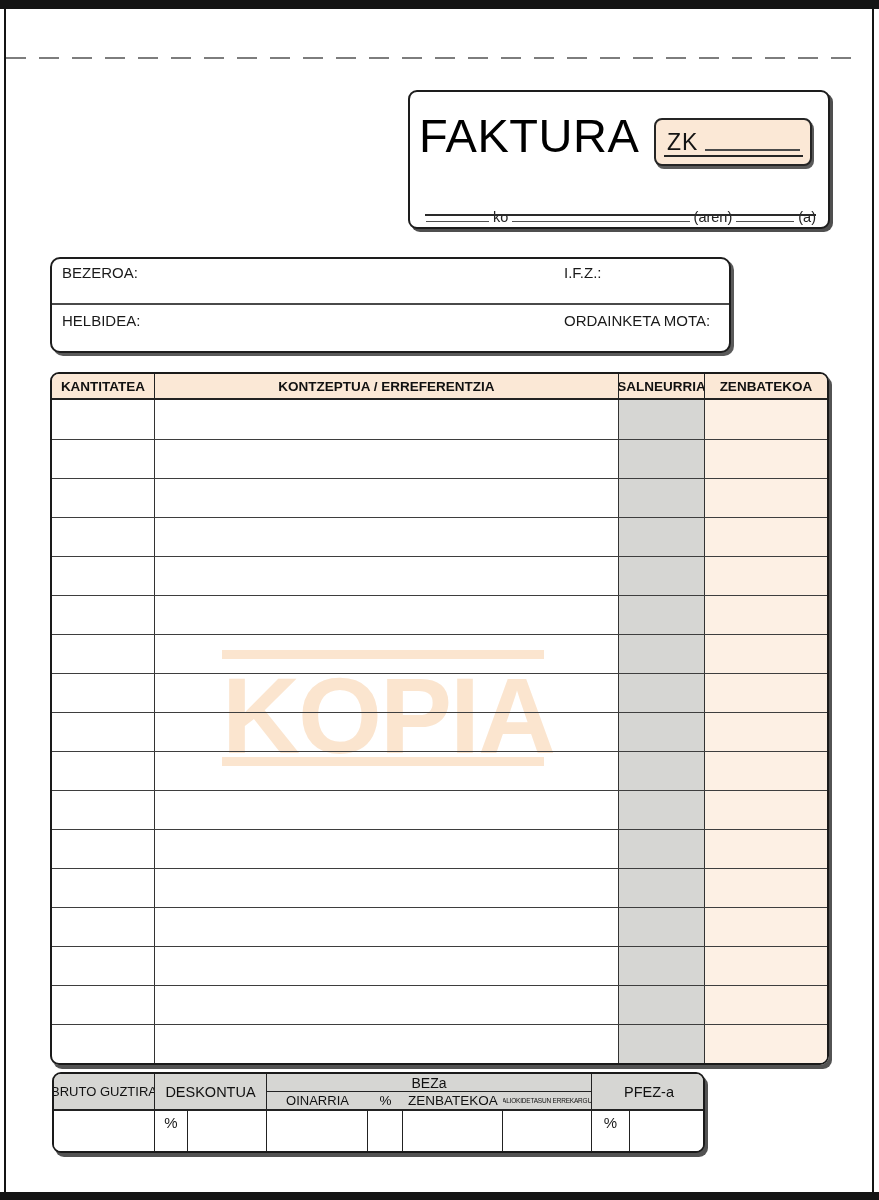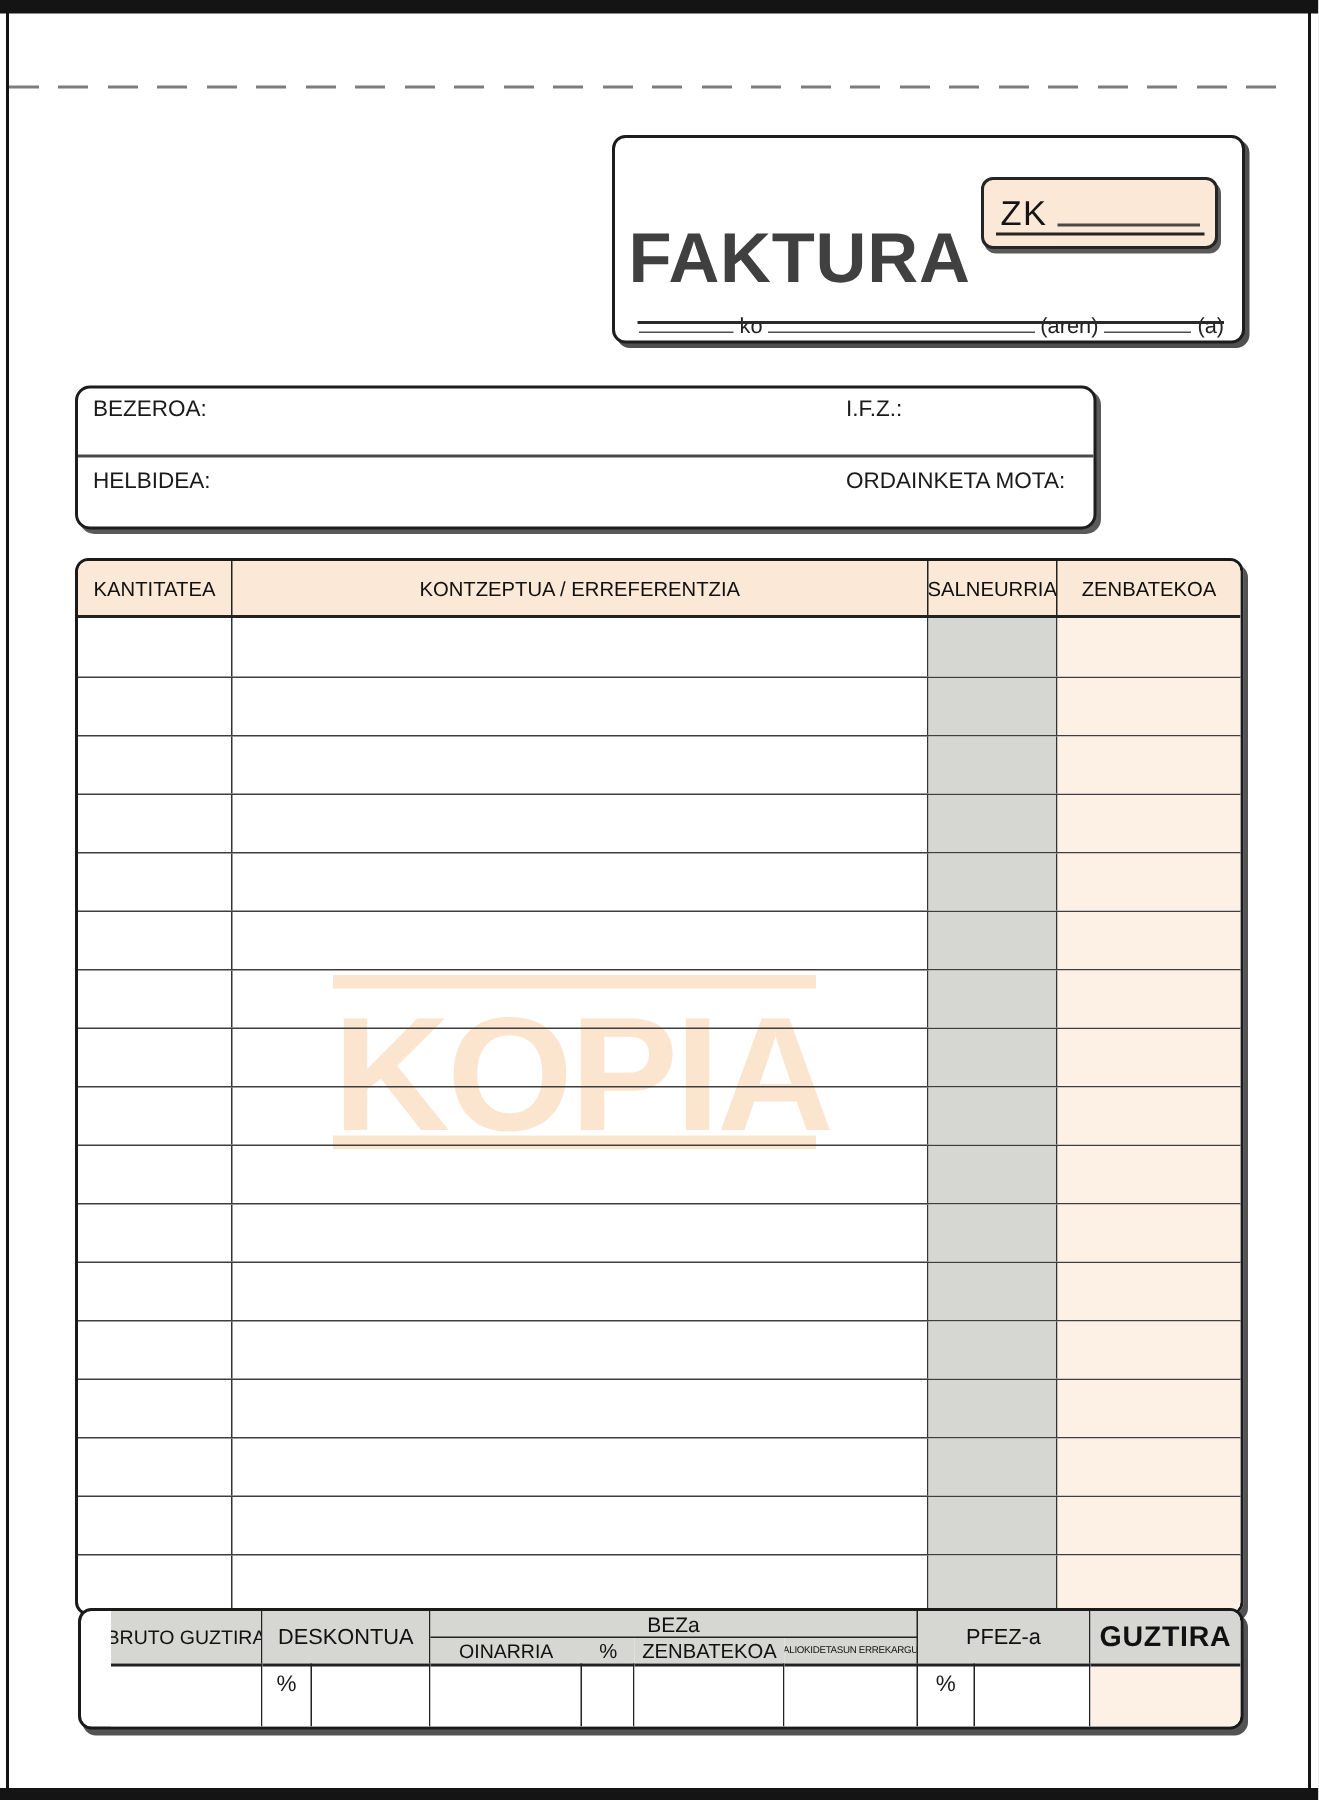--- a/index.html
+++ b/index.html
@@ -25,23 +25,22 @@
     background: repeating-linear-gradient(90deg, #7d7d7d 0 20px, transparent 20px 33px);
   }
   
   .header-box {
     position: absolute; left: 408px; top: 90px; width: 422px; height: 139px;
     border: 2px solid #1d1d1d; border-radius: 9px; background: #fff;
     box-shadow: 3px 3px 0 rgba(35,35,35,0.8);
   }
   .faktura-title {
     position: absolute; left: 9px; top: 16px;
-    font-size: 47px; font-weight: bold; letter-spacing: 0.5px;
-    color: #404040;
-    margin-top: 36px;
+    font-size: 47px; font-weight: normal; letter-spacing: 0.5px;
+    color: #000000;
   }
   .zk-box {
     position: absolute; left: 244px; top: 26px; width: 158px; height: 48px;
     background: #fbe8d6; border: 2px solid #252525; border-radius: 8px;
     box-shadow: 2px 3px 0 rgba(35,35,35,0.75);
   }
   .zk-label {
     position: absolute; left: 11px; top: 9px;
     font-size: 23px; letter-spacing: 1px; color: #141414;
   }
@@ -78,44 +77,43 @@
   }
   .wm-bar-bottom { margin-top: -8px; }
   
   .items-table {
     position: absolute; left: 50px; top: 372px; width: 779px; z-index: 2;
     border: 2px solid #1a1a1a; border-radius: 9px; overflow: hidden;
     box-shadow: 3px 4px 0 rgba(40,40,40,0.8);
   }
   .items-header {
     display: grid; grid-template-columns: 103px 1fr 86px 122px;
-    height: 38px; background: #fbe8d6; border-bottom: 2px solid #222;
+    height: 26px; background: #fbe8d6; border-bottom: 2px solid #222; font-weight: bold;
   }
   .items-header .hcell {
     display: flex; align-items: center; justify-content: center;
     font-size: 13.5px; color: #111; white-space: nowrap; overflow: hidden;
   }
   .items-header .hcell:not(:last-child) { border-right: 1.5px solid #222; }
   .irow {
     display: grid; grid-template-columns: 103px 1fr 86px 122px; height: 39px;
     border-top: 1.5px solid #3e3e3e;
   }
   .irow:first-child { border-top: none; }
   .icell:not(:last-child) { border-right: 1.5px solid #333; }
   .icell.c3 { background: #d6d6d3; }
   .icell.c4 { background: #fdf0e4; }
   
   .totals-table {
-    position: absolute; left: 52px; top: 1072px; width: 777px; height: 81px; z-index: 2;
+    position: absolute; left: 52px; top: 1072px; width: 653px; height: 81px; z-index: 2;
     border: 2px solid #1a1a1a; border-radius: 9px; overflow: hidden; background: #fff;
     box-shadow: 3px 4px 0 rgba(40,40,40,0.8);
     display: grid;
     grid-template-columns: 101px 33px 79px 101px 35px 100px 89px 38px 77px 1fr;
     grid-template-rows: 18px 17px 1fr;
-    padding-left: 20px;
   }
   .tcell { display: flex; align-items: center; justify-content: center; white-space: nowrap; overflow: hidden; }
   .thead { background: #d6d6d3; color: #111; }
   .t-bruto   { grid-area: 1 / 1 / 3 / 2;  border-right: 1.5px solid #222; font-size: 13px; }
   .t-desk    { grid-area: 1 / 2 / 3 / 4;  border-right: 1.5px solid #222; font-size: 14.5px; }
   .t-beza    { grid-area: 1 / 4 / 2 / 8;  border-right: 1.5px solid #222; border-bottom: 1.5px solid #222; font-size: 14px; }
   .t-oin     { grid-area: 2 / 4 / 3 / 5;  font-size: 13px; }
   .t-vpct    { grid-area: 2 / 5 / 3 / 6;  font-size: 13.5px; }
   .t-vzenb   { grid-area: 2 / 6 / 3 / 7;  font-size: 13.5px; }
   .t-baliok  { grid-area: 2 / 7 / 3 / 8;  border-right: 1.5px solid #222; font-size: 6.5px; letter-spacing: -0.2px; }

